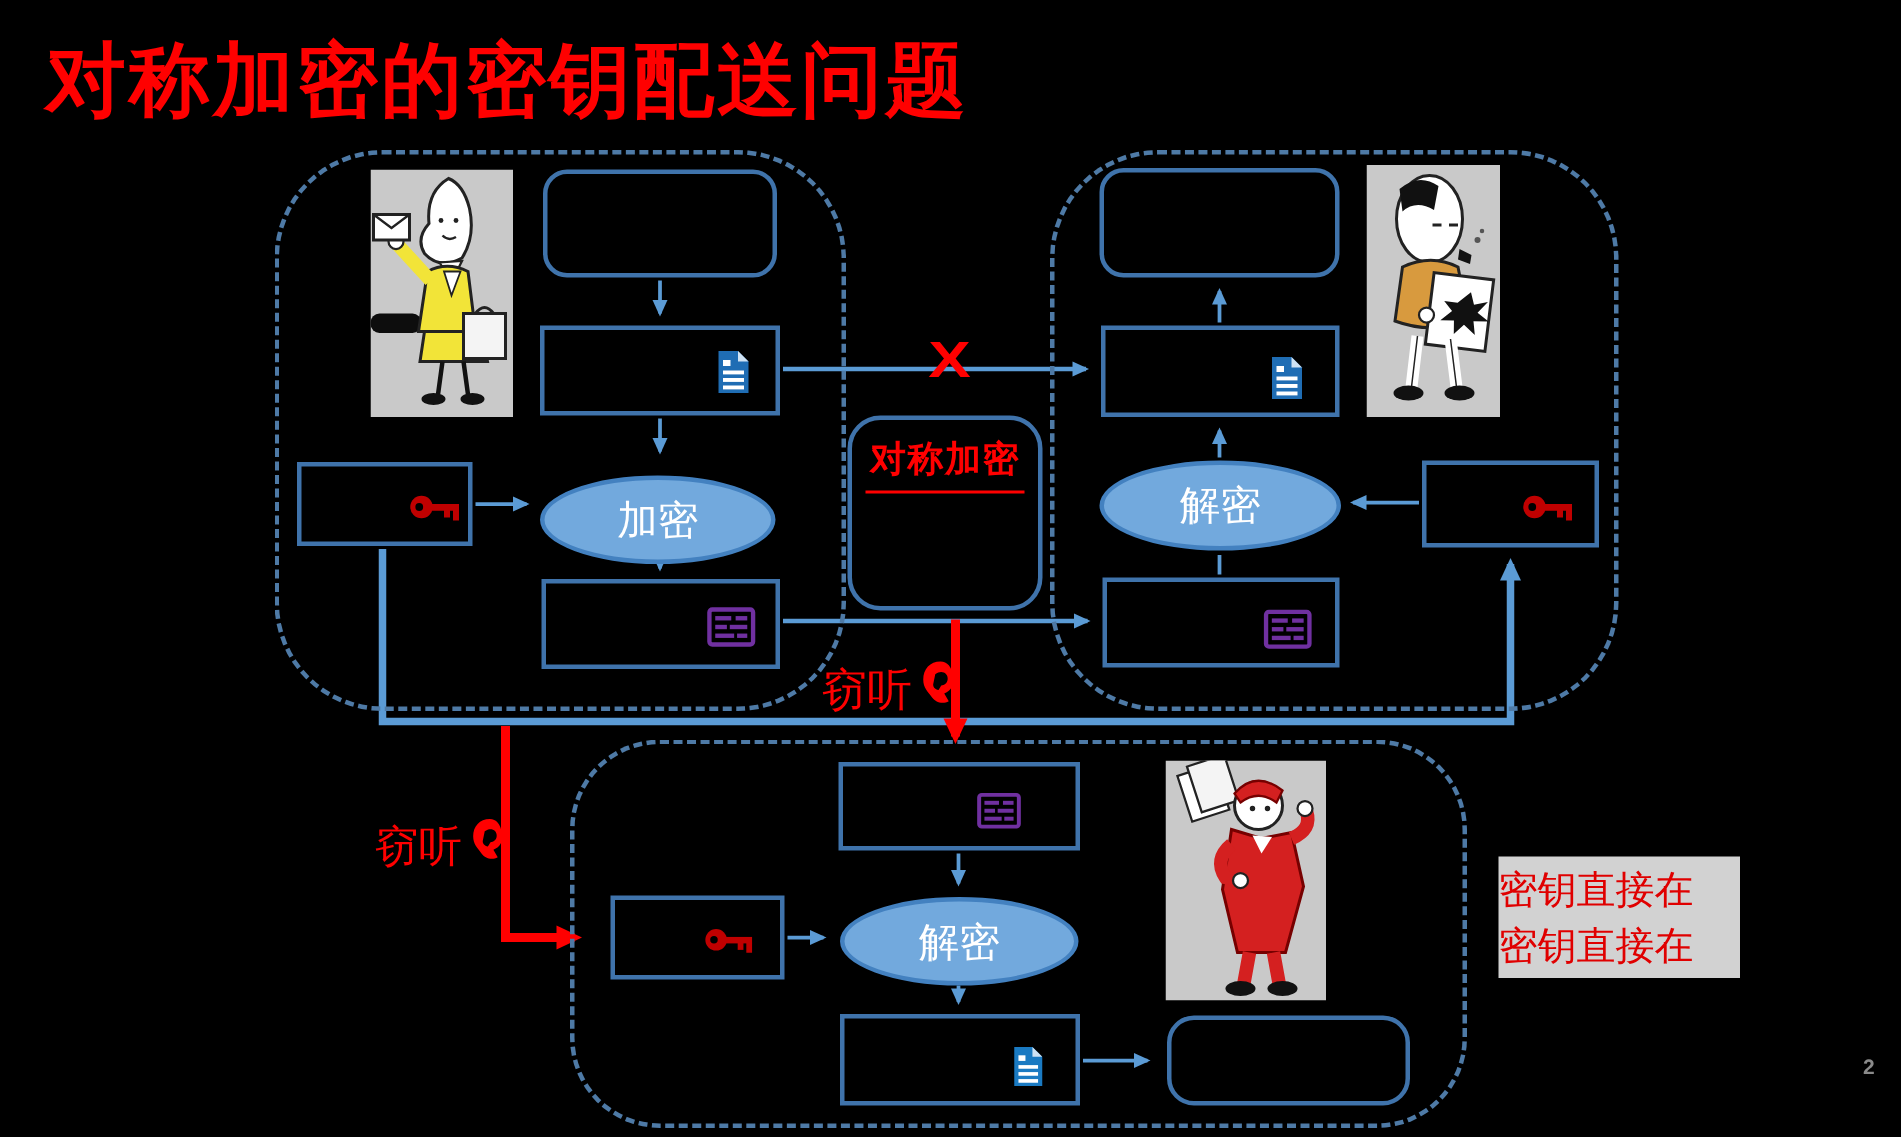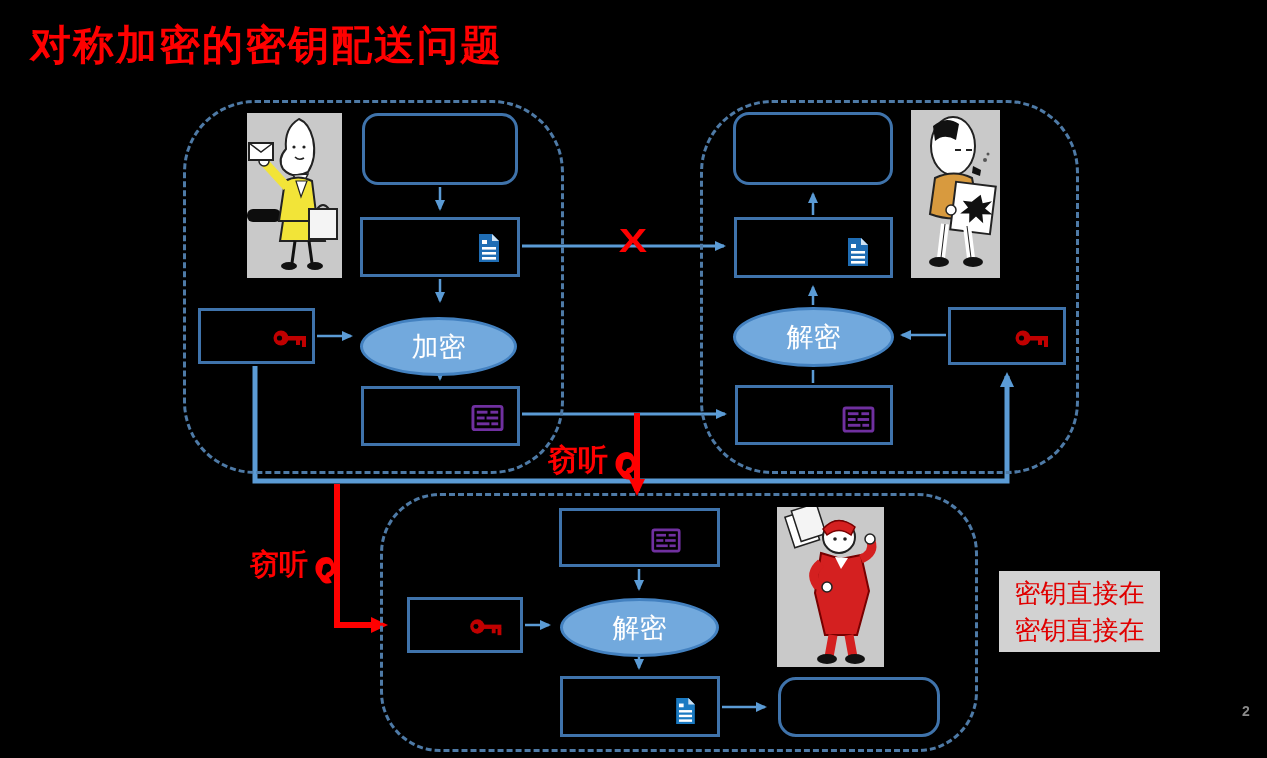--- a/index.html
+++ b/index.html
@@ -5,21 +5,21 @@
   :root{
     --bg:#000000; --box:#3f73ab; --dash:#4e7aa6; --arrow:#5b9bd5;
     --red:#ff0000; --keyred:#c00000; --purple:#7030a0; --docblue:#1f6db4;
     --ellfill:#72a9dd; --ellborder:#4381c0; --notebg:#d2d2d2; --notered:#e00000;
     --pagegray:#8a8a8a;
   }
   html,body{margin:0;padding:0;background:#000;}
   #stage{position:relative;width:1267px;height:758px;background:var(--bg);
     overflow:hidden;font-family:"Liberation Sans",sans-serif;}
   .abs{position:absolute;}
-  #title{left:30px;top:18px;font-size:41px;font-weight:800;color:var(--red);
+  #title{left:30px;top:18px;font-size:54px;font-weight:800;color:var(--red);
     letter-spacing:2px;white-space:nowrap;}
   
   .zone{position:absolute;border:3px dashed var(--dash);background:transparent;}
   #zone-sender{left:183px;top:100px;width:375px;height:368px;border-radius:72px;}
   #zone-receiver{left:700px;top:100px;width:373px;height:368px;border-radius:72px;}
   #zone-attacker{left:380px;top:493px;width:592px;height:253px;border-radius:60px;}
   
   .box{position:absolute;border:3px solid var(--box);background:transparent;box-sizing:border-box;}
   .rbox{border-radius:16px;}
   #r1{left:362px;top:113px;width:156px;height:72px;}
@@ -44,27 +44,27 @@
   #e3{left:560px;top:598px;width:159px;height:59px;}
   
   #mbox .scheme-text{display:block;text-align:center;margin-top:10px;
     color:var(--red);font-weight:800;font-size:24px;letter-spacing:1px;}
   #mbox .scheme-underline{display:block;width:106px;height:0;border-top:2px solid var(--red);
     margin:5px auto 0 auto;}
   
   #xmark{left:610px;top:221px;width:46px;height:40px;color:var(--red);
     font-size:34px;font-weight:900;text-align:center;transform:scaleX(1.25);}
   
-  .eaves{position:absolute;display:flex;align-items:flex-end;gap:6px;color:var(--red);
-    font-weight:700;}
+  .eaves{position:absolute;display:flex;align-items:flex-start;gap:6px;color:var(--red);
+    font-weight:400;}
   #eaves-mid{left:548px;top:440px;font-size:30px;}
   #eaves-left{left:250px;top:545px;font-size:29px;}
   
   #note{left:999px;top:571px;width:161px;height:81px;background:var(--notebg);
-    display:flex;flex-direction:column;justify-content:center;text-align:center;
+    display:flex;flex-direction:column;justify-content:center;text-align:left;
     font-family:"Liberation Serif",serif;font-size:26px;color:var(--notered);line-height:37px;}
   
   #pagenum{left:1242px;top:703px;font-size:14px;font-weight:700;color:var(--pagegray);}
   
   .icon{position:absolute;}
   svg{display:block;}
   #connectors{position:absolute;left:0;top:0;pointer-events:none;}
   .person{position:absolute;}
 </style>
 </head>
@@ -150,20 +150,24 @@
         <rect x="6" y="6.5" width="11" height="3" fill="#7030a0"></rect>
         <rect x="20" y="6.5" width="8" height="3" fill="#7030a0"></rect>
         <rect x="6" y="12.5" width="8" height="3" fill="#7030a0"></rect>
         <rect x="16" y="12.5" width="12" height="3" fill="#7030a0"></rect>
         <rect x="6" y="18.5" width="13" height="3" fill="#7030a0"></rect>
         <rect x="21" y="18.5" width="7" height="3" fill="#7030a0"></rect>
       </svg>
     </span>
   </div>
 
+  <div id="mbox" class="box">
+    <span class="scheme-text">对称加密</span>
+    <span class="scheme-underline"></span>
+  </div>
   <div id="xmark" class="abs">X</div>
 
   <div id="r2" class="box rbox"></div>
   <div id="p2" class="box">
     <span class="icon" style="left:110px;top:17px;">
       <svg width="22" height="30" viewBox="0 0 22 30">
         <path d="M1 1 h13 l7 7 v21 h-20 z" fill="#1f6db4"></path>
         <path d="M14 1 l7 7 h-7 z" fill="#cfe2f3"></path>
         <rect x="4" y="7" width="5" height="4" fill="#fff"></rect>
         <rect x="4" y="14" width="14" height="2.6" fill="#fff"></rect>

